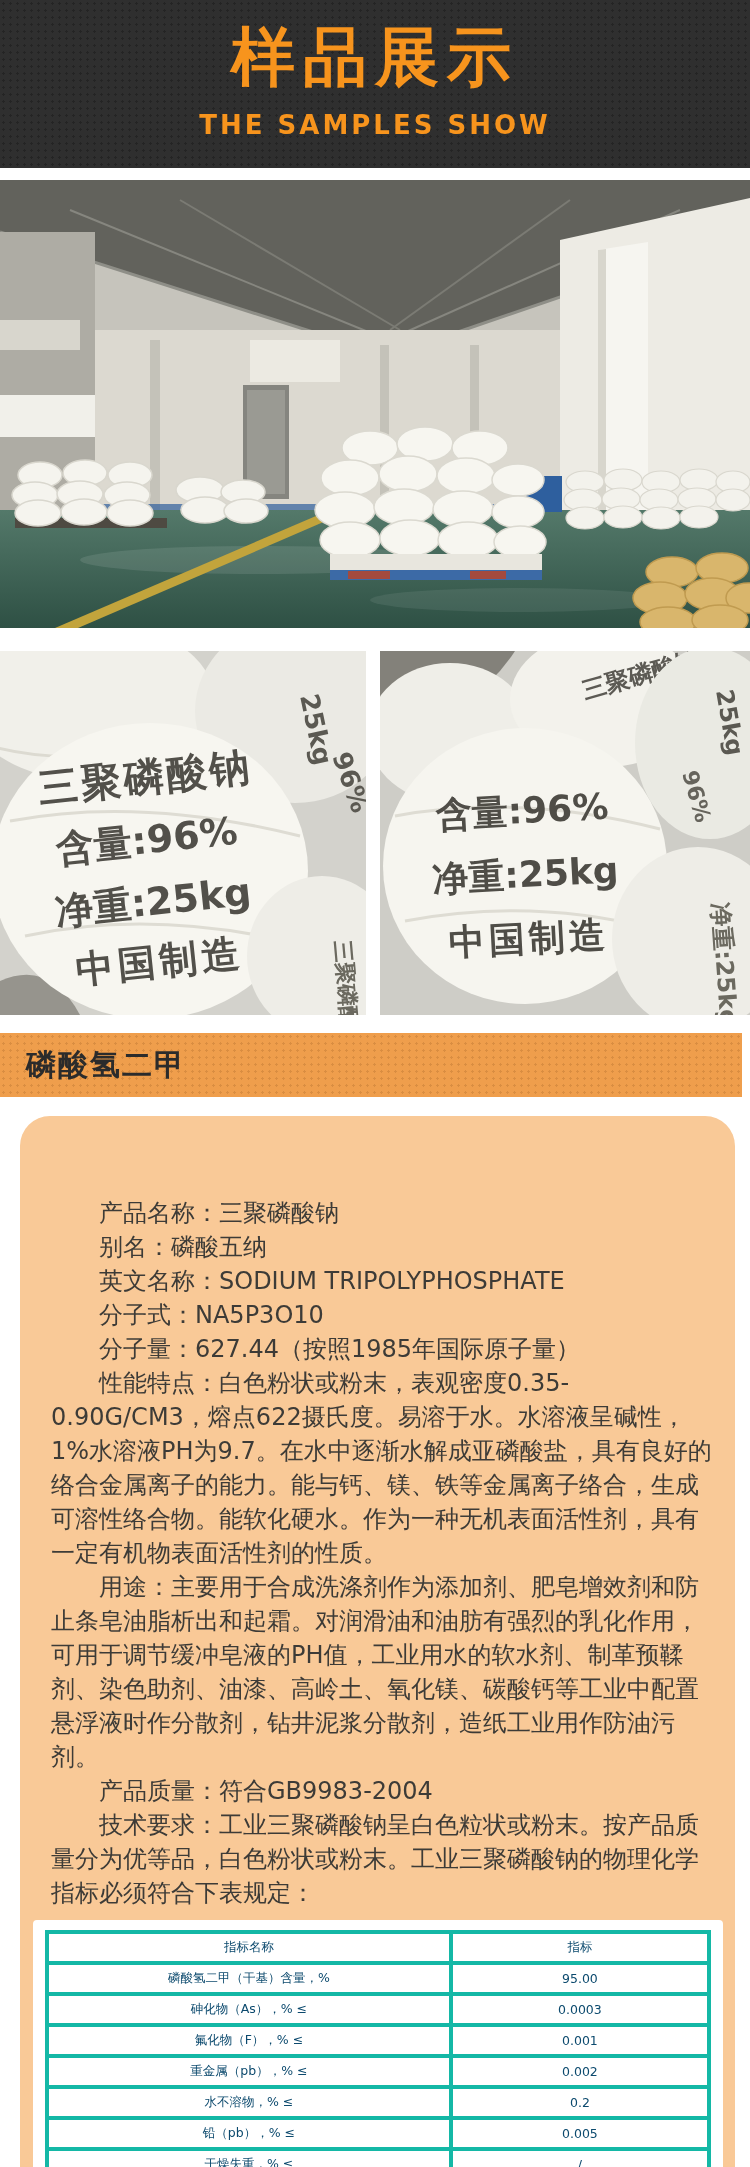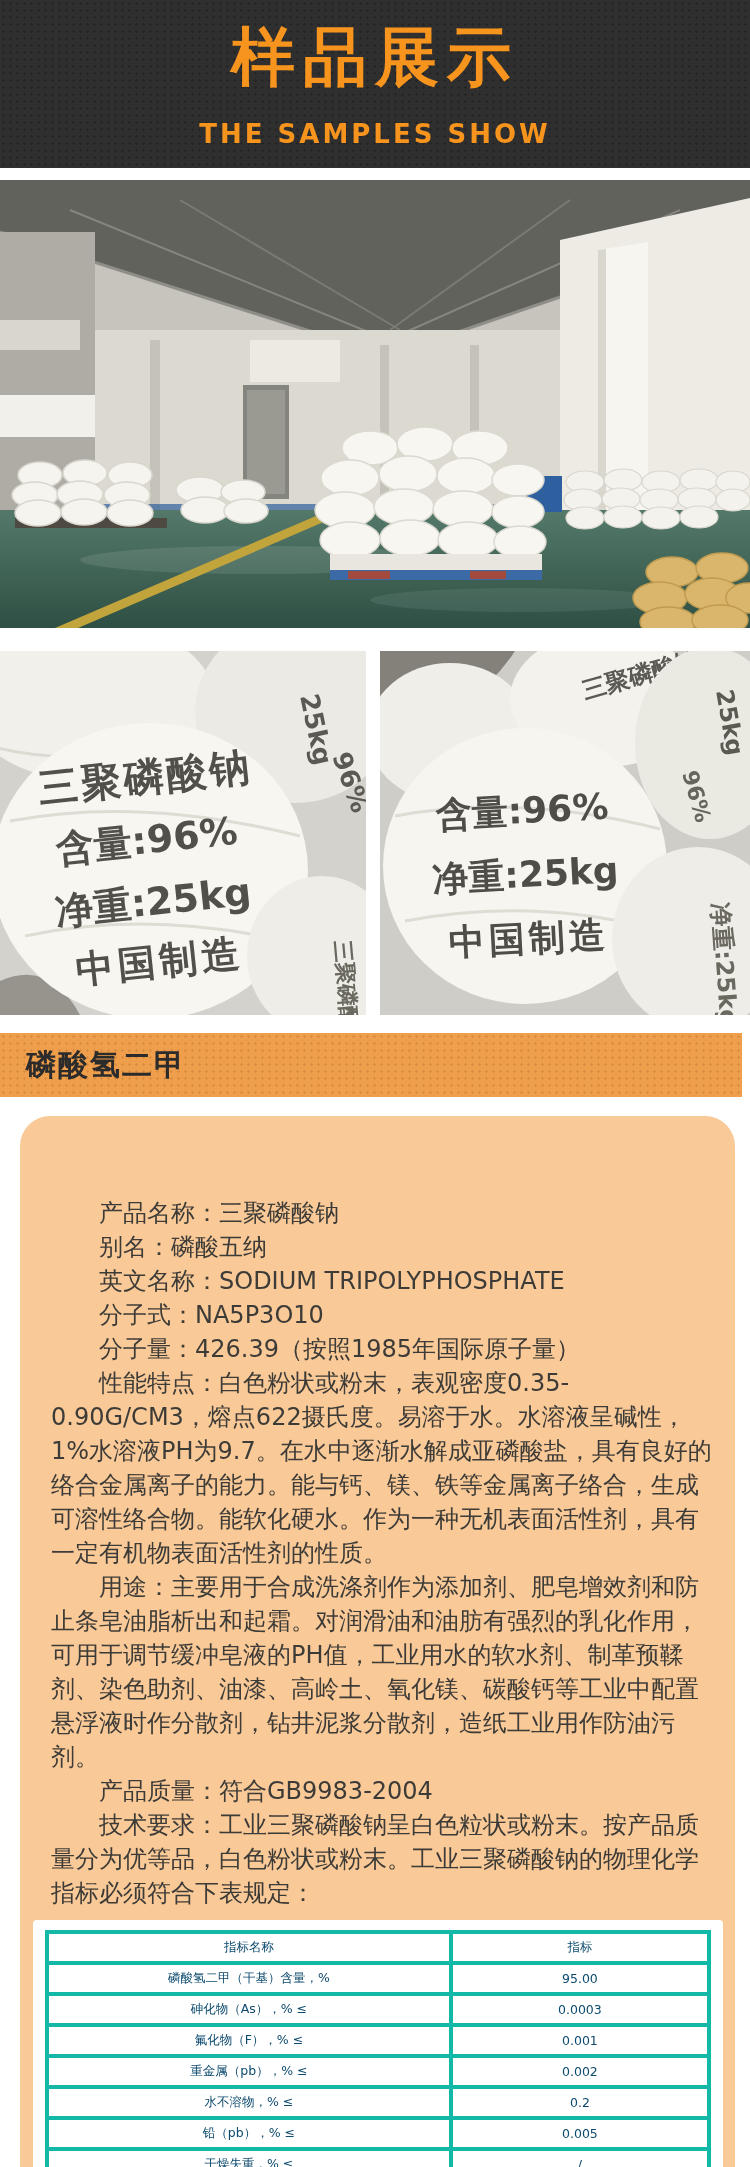--- a/index.html
+++ b/index.html
@@ -13,21 +13,21 @@
     height:168px;box-sizing:border-box;text-align:center;padding-top:24px;
     background-color:#2f2f2f;
     background-image:radial-gradient(circle,#242424 1.3px,transparent 1.4px);
     background-size:7px 7px;
   }
   .header-title{
     font-size:64px;font-weight:900;color:#f7941d;letter-spacing:8px;
     line-height:1.05;margin:0;
   }
   .header-sub{
-    margin-top:28px;font-size:26px;font-weight:700;color:#f7941d;letter-spacing:3px;
+    margin-top:19px;font-size:26px;font-weight:700;color:#f7941d;letter-spacing:3px;
   }
   
   .gap-a{height:12px;}
   .photo-warehouse{height:448px;font-size:0;}
   .gap-b{height:23px;}
   .photo-row{display:flex;height:364px;font-size:0;}
   .photo-left{width:366px;height:364px;}
   .photo-gap{width:14px;height:364px;background:#fff;}
   .photo-right{width:370px;height:364px;}
   .photo-warehouse svg,.photo-left svg,.photo-right svg{display:block;width:100%;height:100%;}
@@ -234,21 +234,21 @@
   </div>
 
   <div class="gap-d"></div>
 
   <div class="card">
     <div class="card-text">
       <p>产品名称：三聚磷酸钠</p>
       <p>别名：磷酸五纳</p>
       <p>英文名称：SODIUM TRIPOLYPHOSPHATE</p>
       <p>分子式：NA5P3O10</p>
-      <p>分子量：426.39（按照1985年国际原子量）</p>
+      <p>分子量：627.44（按照1985年国际原子量）</p>
       <p>性能特点：白色粉状或粉末，表观密度0.35-0.90G/CM3，熔点622摄氏度。易溶于水。水溶液呈碱性，1%水溶液PH为9.7。在水中逐渐水解成亚磷酸盐，具有良好的络合金属离子的能力。能与钙、镁、铁等金属离子络合，生成可溶性络合物。能软化硬水。作为一种无机表面活性剂，具有一定有机物表面活性剂的性质。</p>
       <p>用途：主要用于合成洗涤剂作为添加剂、肥皂增效剂和防止条皂油脂析出和起霜。对润滑油和油肪有强烈的乳化作用，可用于调节缓冲皂液的PH值，工业用水的软水剂、制革预鞣剂、染色助剂、油漆、高岭土、氧化镁、碳酸钙等工业中配置悬浮液时作分散剂，钻井泥浆分散剂，造纸工业用作防油污剂。</p>
       <p>产品质量：符合GB9983-2004</p>
       <p>技术要求：工业三聚磷酸钠呈白色粒状或粉末。按产品质量分为优等品，白色粉状或粉末。工业三聚磷酸钠的物理化学指标必须符合下表规定：</p>
     </div>
 
     <div class="spec-panel">
       <table class="spec">
         <colgroup>
             <col class="c1">

